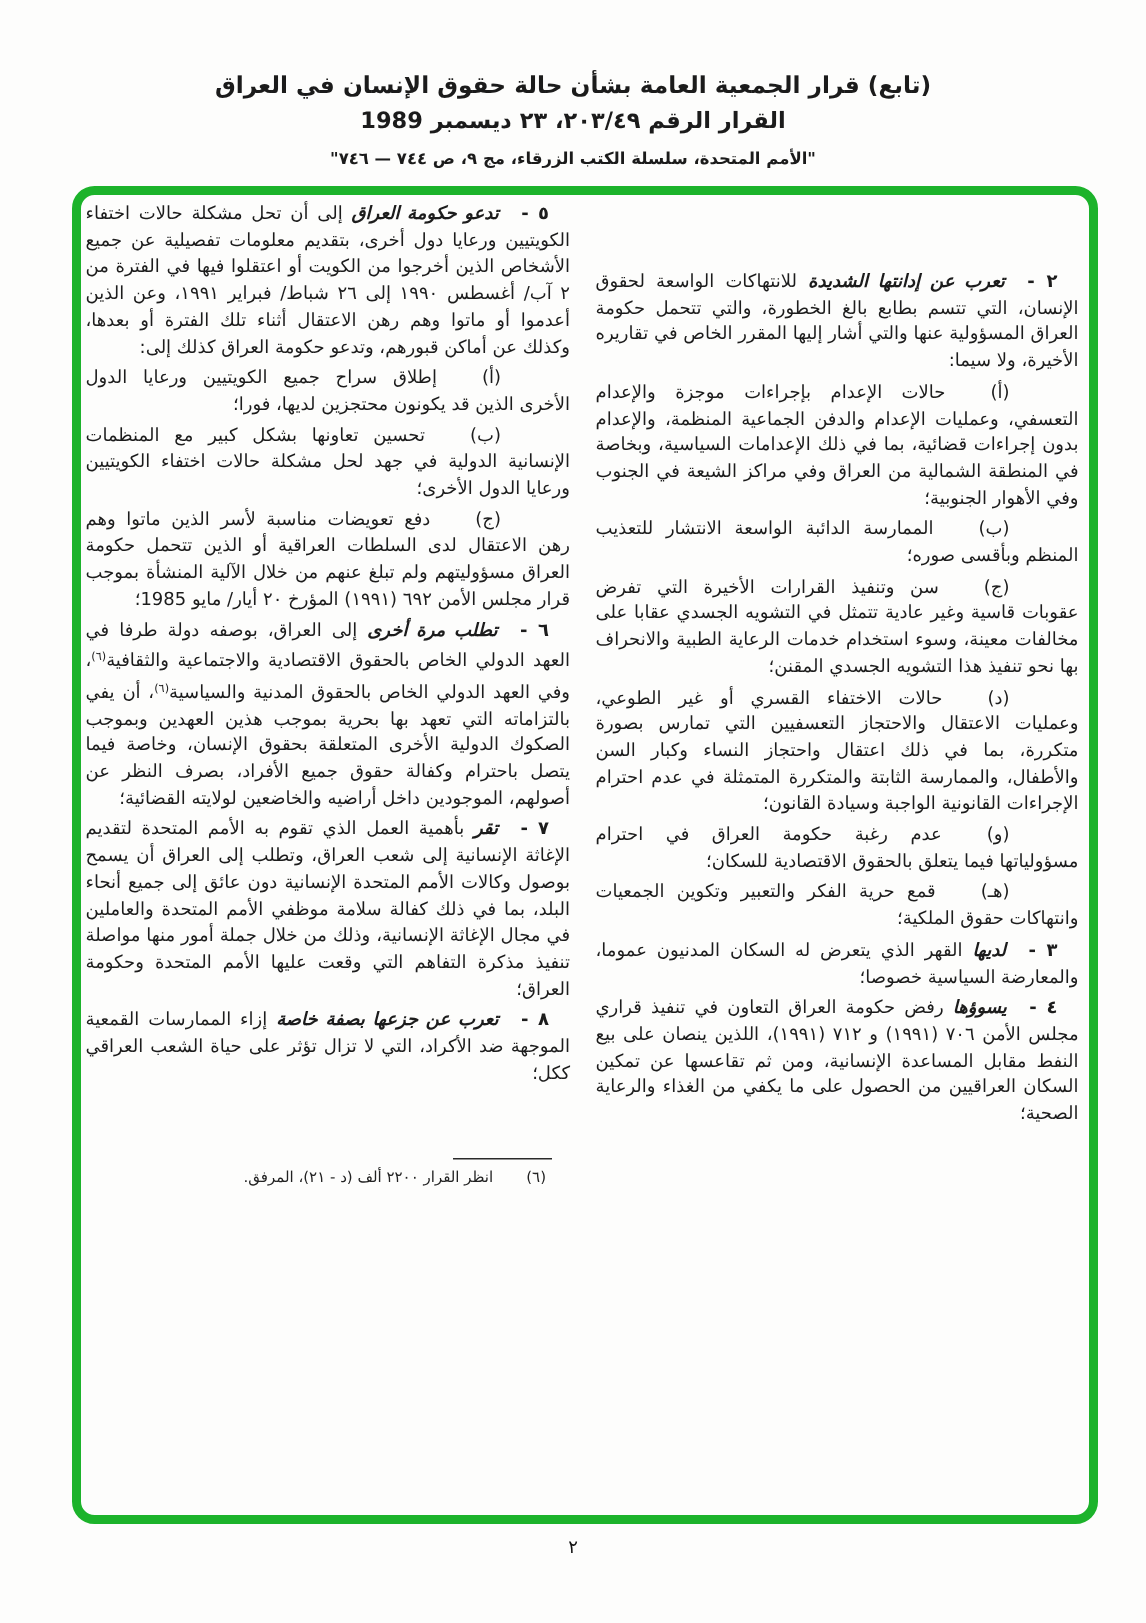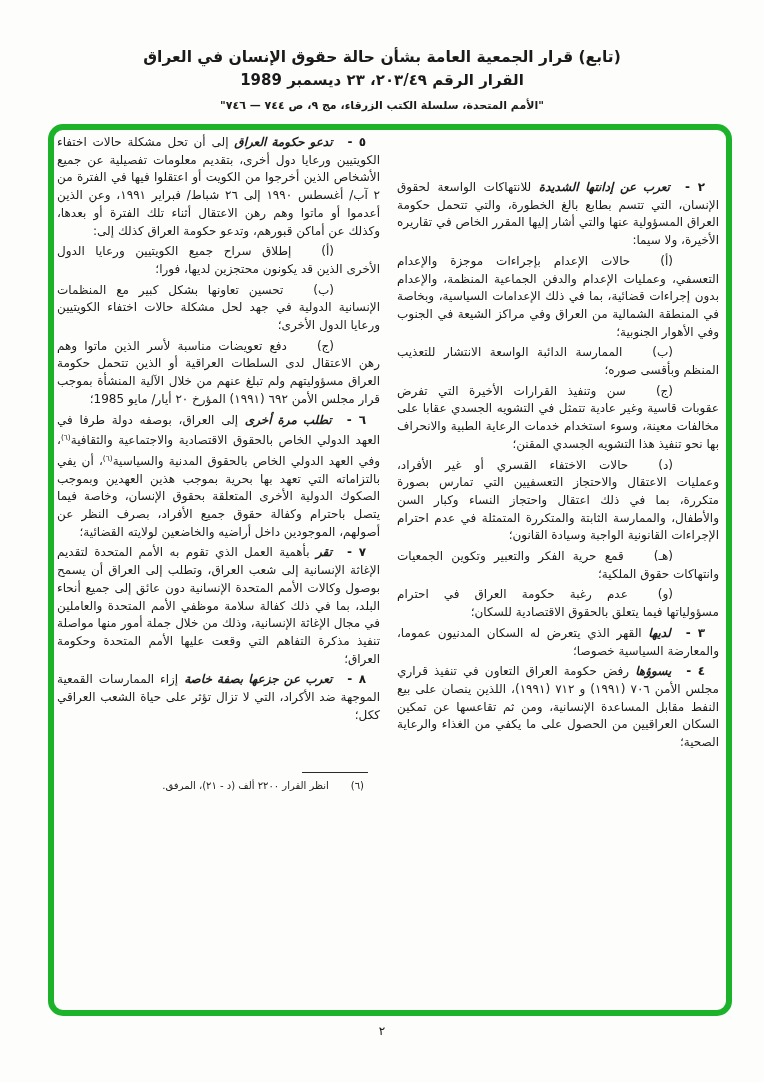--- a/index.html
+++ b/index.html
@@ -47,23 +47,23 @@
   <div class="h3">"الأمم المتحدة، سلسلة الكتب الزرقاء، مج ٩، ص ٧٤٤ — ٧٤٦"</div>
 </div>
 
 <div class="green-box" style="border-color: rgb(28, 179, 43);"></div>
 
 <div class="col col-right" id="col-right" lang="ar" dir="rtl">
     <p class="para num"><span class="pnum">٢ -</span><span class="lead">تعرب عن إدانتها الشديدة</span><span class="txt"> للانتهاكات الواسعة لحقوق الإنسان، التي تتسم بطابع بالغ الخطورة، والتي تتحمل حكومة العراق المسؤولية عنها والتي أشار إليها المقرر الخاص في تقاريره الأخيرة، ولا سيما:</span></p>
     <p class="para sub"><span class="pnum">(أ)</span><span class="txt">حالات الإعدام بإجراءات موجزة والإعدام التعسفي، وعمليات الإعدام والدفن الجماعية المنظمة، والإعدام بدون إجراءات قضائية، بما في ذلك الإعدامات السياسية، وبخاصة في المنطقة الشمالية من العراق وفي مراكز الشيعة في الجنوب وفي الأهوار الجنوبية؛</span></p>
     <p class="para sub"><span class="pnum">(ب)</span><span class="txt">الممارسة الدائبة الواسعة الانتشار للتعذيب المنظم وبأقسى صوره؛</span></p>
     <p class="para sub"><span class="pnum">(ج)</span><span class="txt">سن وتنفيذ القرارات الأخيرة التي تفرض عقوبات قاسية وغير عادية تتمثل في التشويه الجسدي عقابا على مخالفات معينة، وسوء استخدام خدمات الرعاية الطبية والانحراف بها نحو تنفيذ هذا التشويه الجسدي المقنن؛</span></p>
-    <p class="para sub"><span class="pnum">(د)</span><span class="txt">حالات الاختفاء القسري أو غير الأفراد، وعمليات الاعتقال والاحتجاز التعسفيين التي تمارس بصورة متكررة، بما في ذلك اعتقال واحتجاز النساء وكبار السن والأطفال، والممارسة الثابتة والمتكررة المتمثلة في عدم احترام الإجراءات القانونية الواجبة وسيادة القانون؛</span></p>
+    <p class="para sub"><span class="pnum">(د)</span><span class="txt">حالات الاختفاء القسري أو غير الطوعي، وعمليات الاعتقال والاحتجاز التعسفيين التي تمارس بصورة متكررة، بما في ذلك اعتقال واحتجاز النساء وكبار السن والأطفال، والممارسة الثابتة والمتكررة المتمثلة في عدم احترام الإجراءات القانونية الواجبة وسيادة القانون؛</span></p>
+    <p class="para sub"><span class="pnum">(و)</span><span class="txt">عدم رغبة حكومة العراق في احترام مسؤولياتها فيما يتعلق بالحقوق الاقتصادية للسكان؛</span></p>
     <p class="para sub"><span class="pnum">(هـ)</span><span class="txt">قمع حرية الفكر والتعبير وتكوين الجمعيات وانتهاكات حقوق الملكية؛</span></p>
-    <p class="para sub"><span class="pnum">(و)</span><span class="txt">عدم رغبة حكومة العراق في احترام مسؤولياتها فيما يتعلق بالحقوق الاقتصادية للسكان؛</span></p>
     <p class="para num"><span class="pnum">٣ -</span><span class="lead">لديها</span><span class="txt"> القهر الذي يتعرض له السكان المدنيون عموما، والمعارضة السياسية خصوصا؛</span></p>
     <p class="para num"><span class="pnum">٤ -</span><span class="lead">يسوؤها</span><span class="txt"> رفض حكومة العراق التعاون في تنفيذ قراري مجلس الأمن ٧٠٦ (١٩٩١) و ٧١٢ (١٩٩١)، اللذين ينصان على بيع النفط مقابل المساعدة الإنسانية، ومن ثم تقاعسها عن تمكين السكان العراقيين من الحصول على ما يكفي من الغذاء والرعاية الصحية؛</span></p>
   </div>
 <div class="col col-left" id="col-left" lang="ar" dir="rtl">
     <p class="para num"><span class="pnum">٥ -</span><span class="lead">تدعو حكومة العراق</span><span class="txt"> إلى أن تحل مشكلة حالات اختفاء الكويتيين ورعايا دول أخرى، بتقديم معلومات تفصيلية عن جميع الأشخاص الذين أخرجوا من الكويت أو اعتقلوا فيها في الفترة من ٢ آب/ أغسطس ١٩٩٠ إلى ٢٦ شباط/ فبراير ١٩٩١، وعن الذين أعدموا أو ماتوا وهم رهن الاعتقال أثناء تلك الفترة أو بعدها، وكذلك عن أماكن قبورهم، وتدعو حكومة العراق كذلك إلى:</span></p>
     <p class="para sub"><span class="pnum">(أ)</span><span class="txt">إطلاق سراح جميع الكويتيين ورعايا الدول الأخرى الذين قد يكونون محتجزين لديها، فورا؛</span></p>
     <p class="para sub"><span class="pnum">(ب)</span><span class="txt">تحسين تعاونها بشكل كبير مع المنظمات الإنسانية الدولية في جهد لحل مشكلة حالات اختفاء الكويتيين ورعايا الدول الأخرى؛</span></p>
     <p class="para sub"><span class="pnum">(ج)</span><span class="txt">دفع تعويضات مناسبة لأسر الذين ماتوا وهم رهن الاعتقال لدى السلطات العراقية أو الذين تتحمل حكومة العراق مسؤوليتهم ولم تبلغ عنهم من خلال الآلية المنشأة بموجب قرار مجلس الأمن ٦٩٢ (١٩٩١) المؤرخ ٢٠ أيار/ مايو 1985؛</span></p>
     <p class="para num"><span class="pnum">٦ -</span><span class="lead">تطلب مرة أخرى</span><span class="txt"> إلى العراق، بوصفه دولة طرفا في العهد الدولي الخاص بالحقوق الاقتصادية والاجتماعية والثقافية</span><span class="supref">(٦)</span><span class="txt">، وفي العهد الدولي الخاص بالحقوق المدنية والسياسية</span><span class="supref">(٦)</span><span class="txt">، أن يفي بالتزاماته التي تعهد بها بحرية بموجب هذين العهدين وبموجب الصكوك الدولية الأخرى المتعلقة بحقوق الإنسان، وخاصة فيما يتصل باحترام وكفالة حقوق جميع الأفراد، بصرف النظر عن أصولهم، الموجودين داخل أراضيه والخاضعين لولايته القضائية؛</span></p>
     <p class="para num"><span class="pnum">٧ -</span><span class="lead">تقر</span><span class="txt"> بأهمية العمل الذي تقوم به الأمم المتحدة لتقديم الإغاثة الإنسانية إلى شعب العراق، وتطلب إلى العراق أن يسمح بوصول وكالات الأمم المتحدة الإنسانية دون عائق إلى جميع أنحاء البلد، بما في ذلك كفالة سلامة موظفي الأمم المتحدة والعاملين في مجال الإغاثة الإنسانية، وذلك من خلال جملة أمور منها مواصلة تنفيذ مذكرة التفاهم التي وقعت عليها الأمم المتحدة وحكومة العراق؛</span></p>

